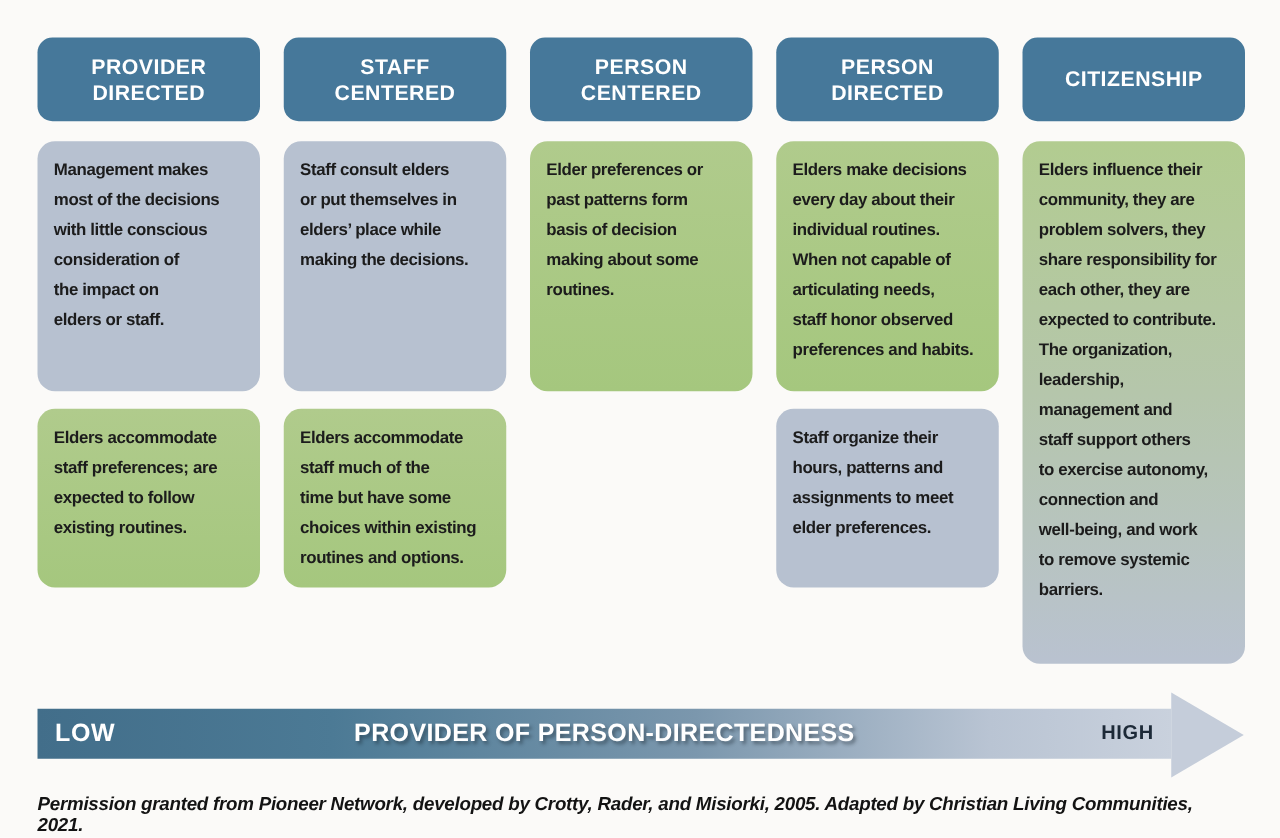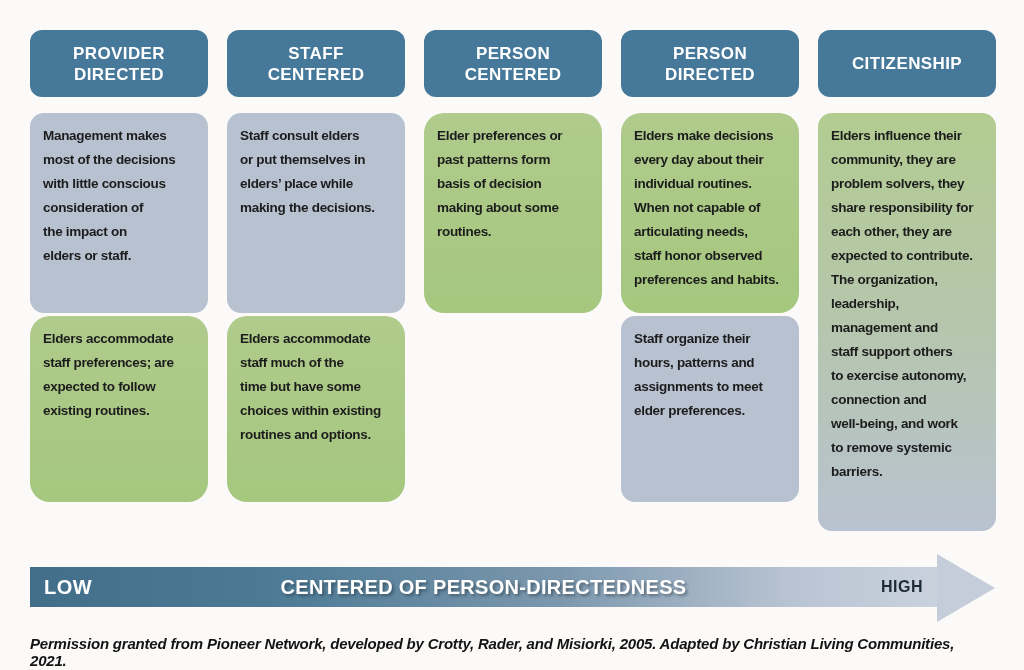--- a/index.html
+++ b/index.html
@@ -36,25 +36,25 @@
   .box{
     border-radius:14px;
     padding:11px 9px 0 13px;
   }
   .box p{
     font-weight:bold;font-size:13.5px;line-height:24px;
     letter-spacing:-0.3px;
     color:var(--body-text);
     white-space:pre-line;
   }
-  .box.top{height:200px;margin-bottom:3px;}
-  .box.bottom{height:186px;}
+  .box.top{height:200px;margin-bottom:14px;}
+  .box.bottom{height:143px;}
   .box.tall{height:418px;}
   .gray{background:var(--gray-box);}
-  .green{background:linear-gradient(180deg,var(--green-top) 0%,var(--green-bottom) 100%);border-radius:20px;}
+  .green{background:linear-gradient(180deg,var(--green-top) 0%,var(--green-bottom) 100%);}
   .gradient{background:linear-gradient(180deg,#b2cc90 0%,#b5c6ab 48%,#b9c2d0 100%);}
   .arrow-wrap{position:relative;height:68px;margin:27px 30px 0 30px;}
   .arrow-bar{
     position:absolute;left:0;top:9px;width:907px;height:40px;
     background:linear-gradient(90deg,var(--arrow-dark) 0%,#4c7a95 26%,#7b97ad 58%,#b9c4d3 84%,var(--arrow-light) 100%);
     display:flex;align-items:center;
   }
   .arrow-head{
     position:absolute;left:907px;top:-4px;width:0;height:0;
     border-top:34px solid transparent;
@@ -173,21 +173,21 @@
 to remove systemic
 barriers.</p>
       </div>
     </div>
 
   </div>
 
   <div class="arrow-wrap">
     <div class="arrow-bar">
       <span class="low">LOW</span>
-      <span class="arrow-title">CENTERED OF PERSON-DIRECTEDNESS</span>
+      <span class="arrow-title">PROVIDER OF PERSON-DIRECTEDNESS</span>
       <span class="high">HIGH</span>
     </div>
     <div class="arrow-head"></div>
   </div>
 
   <p class="caption">Permission granted from Pioneer Network, developed by Crotty, Rader, and Misiorki, 2005. Adapted by Christian Living Communities, 2021.</p>
 
 </div>
 
 </body></html>

